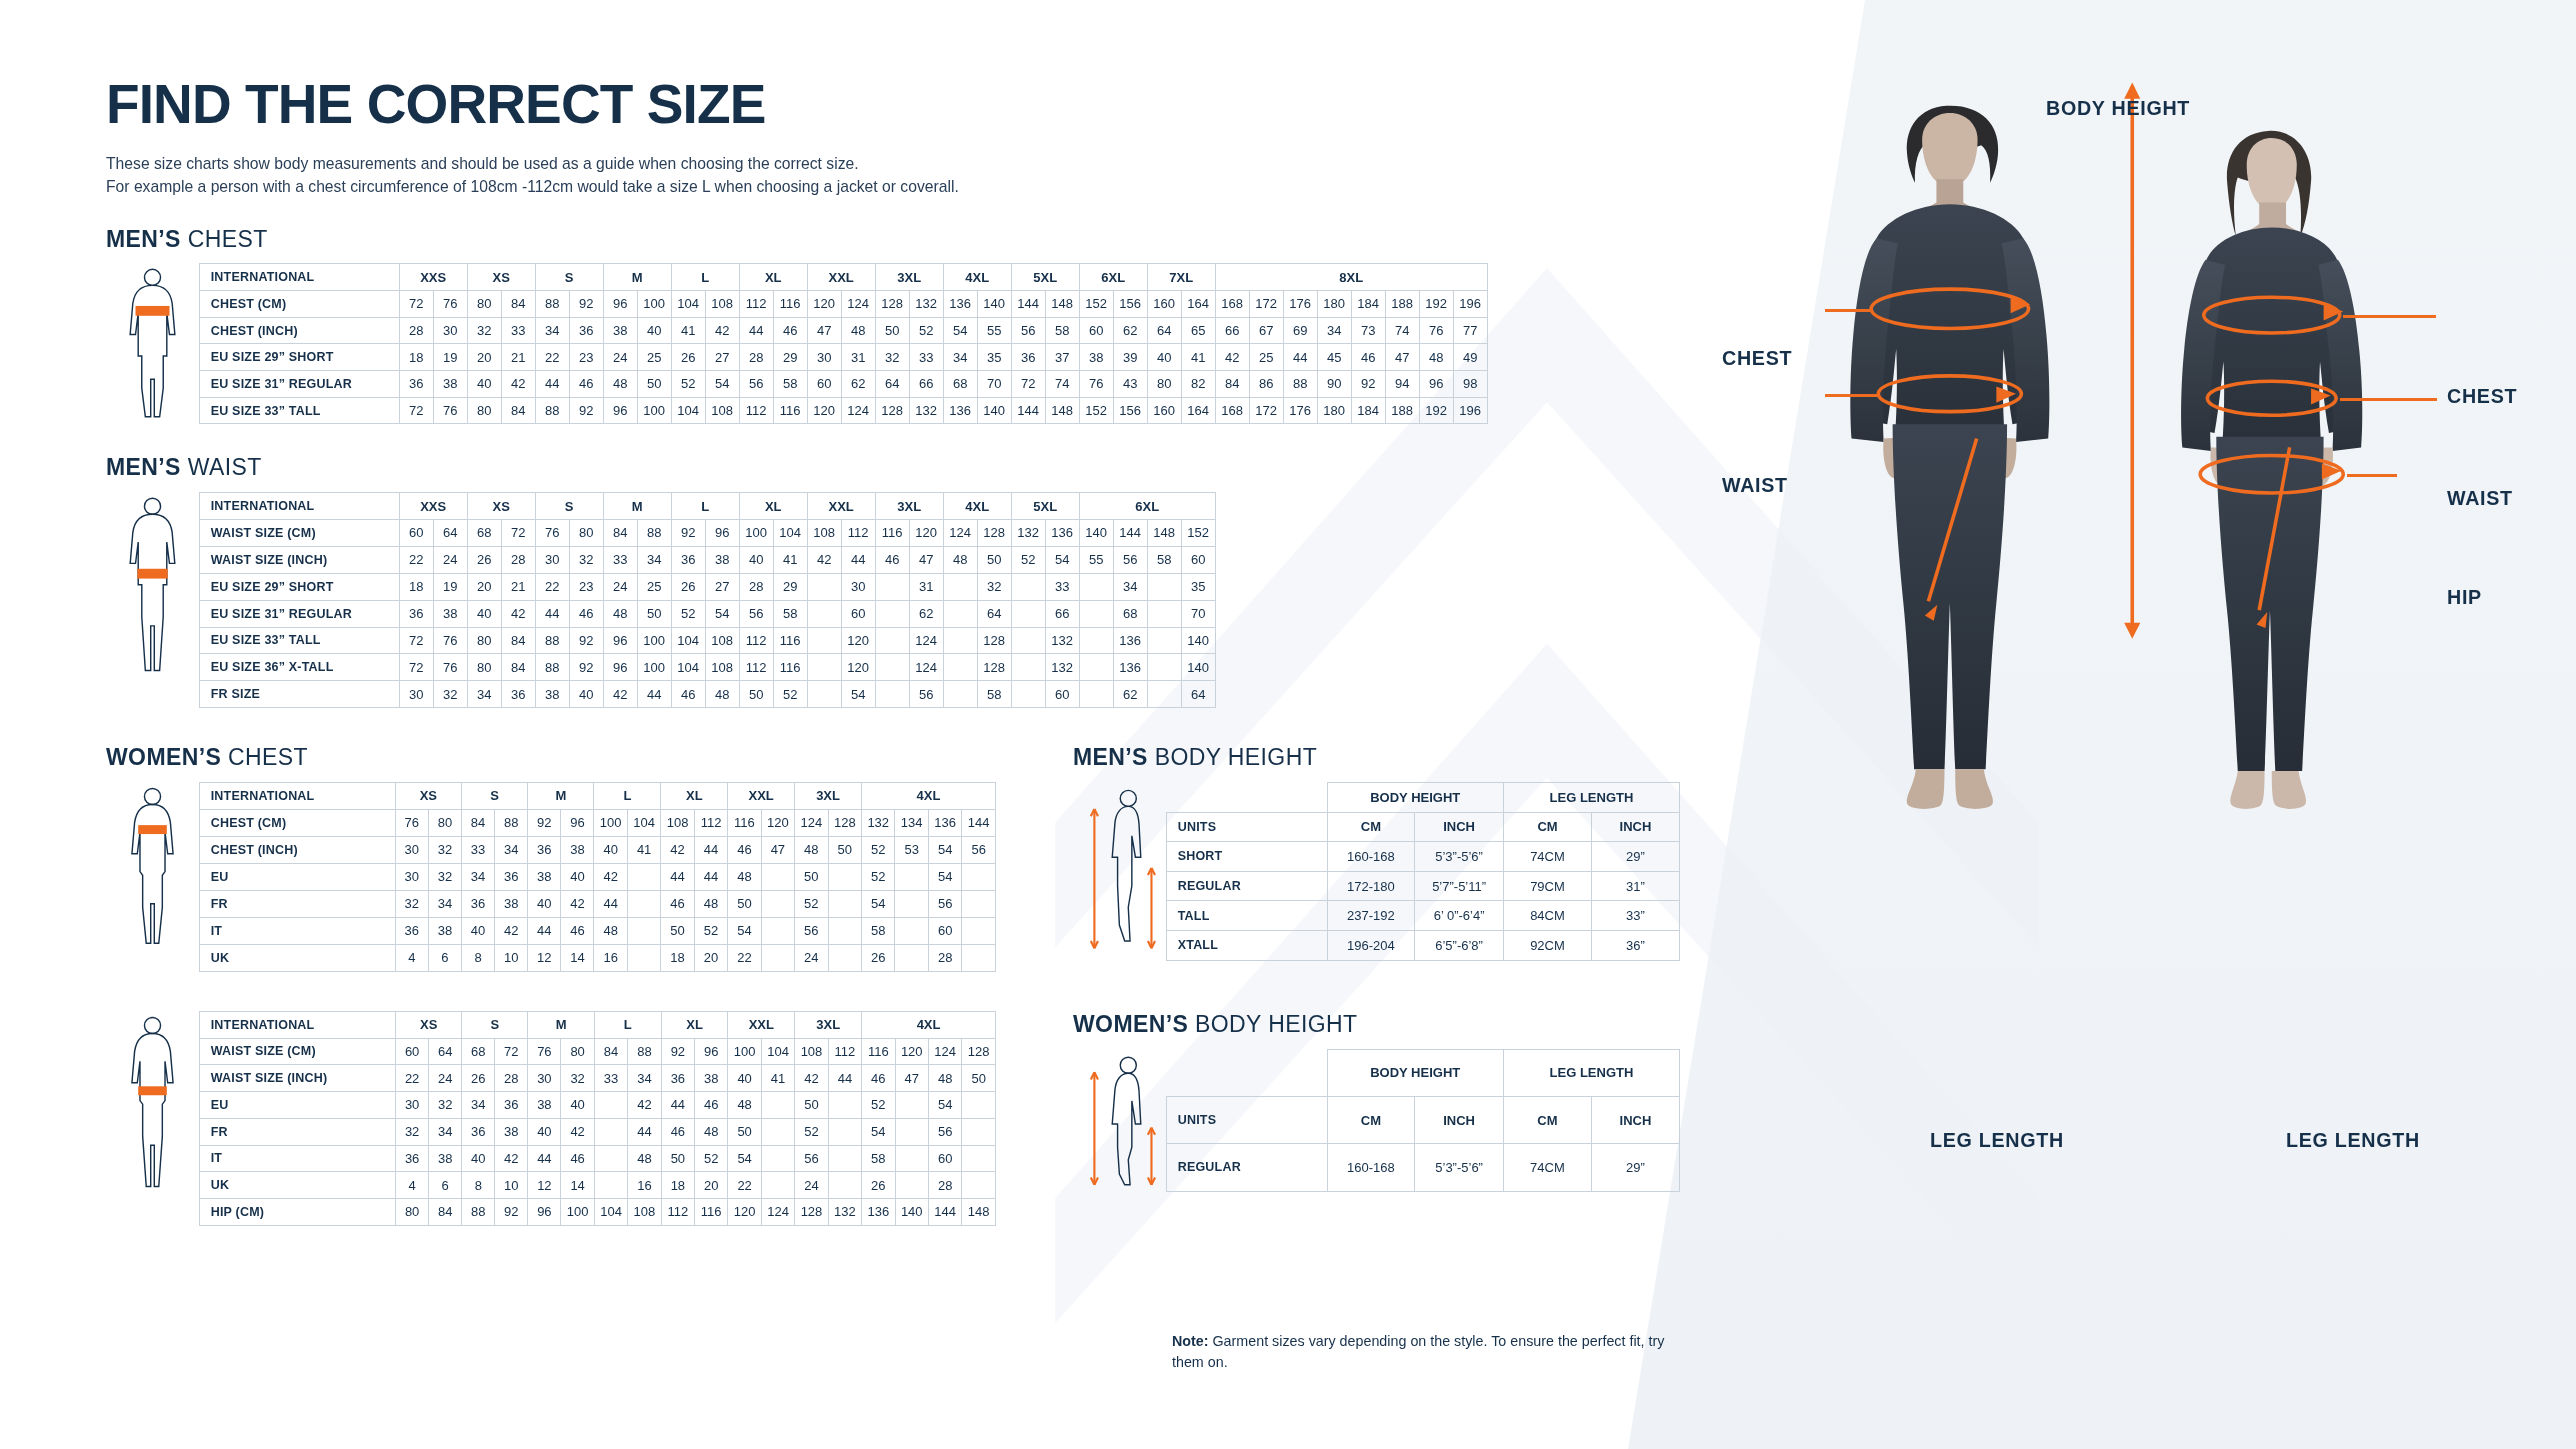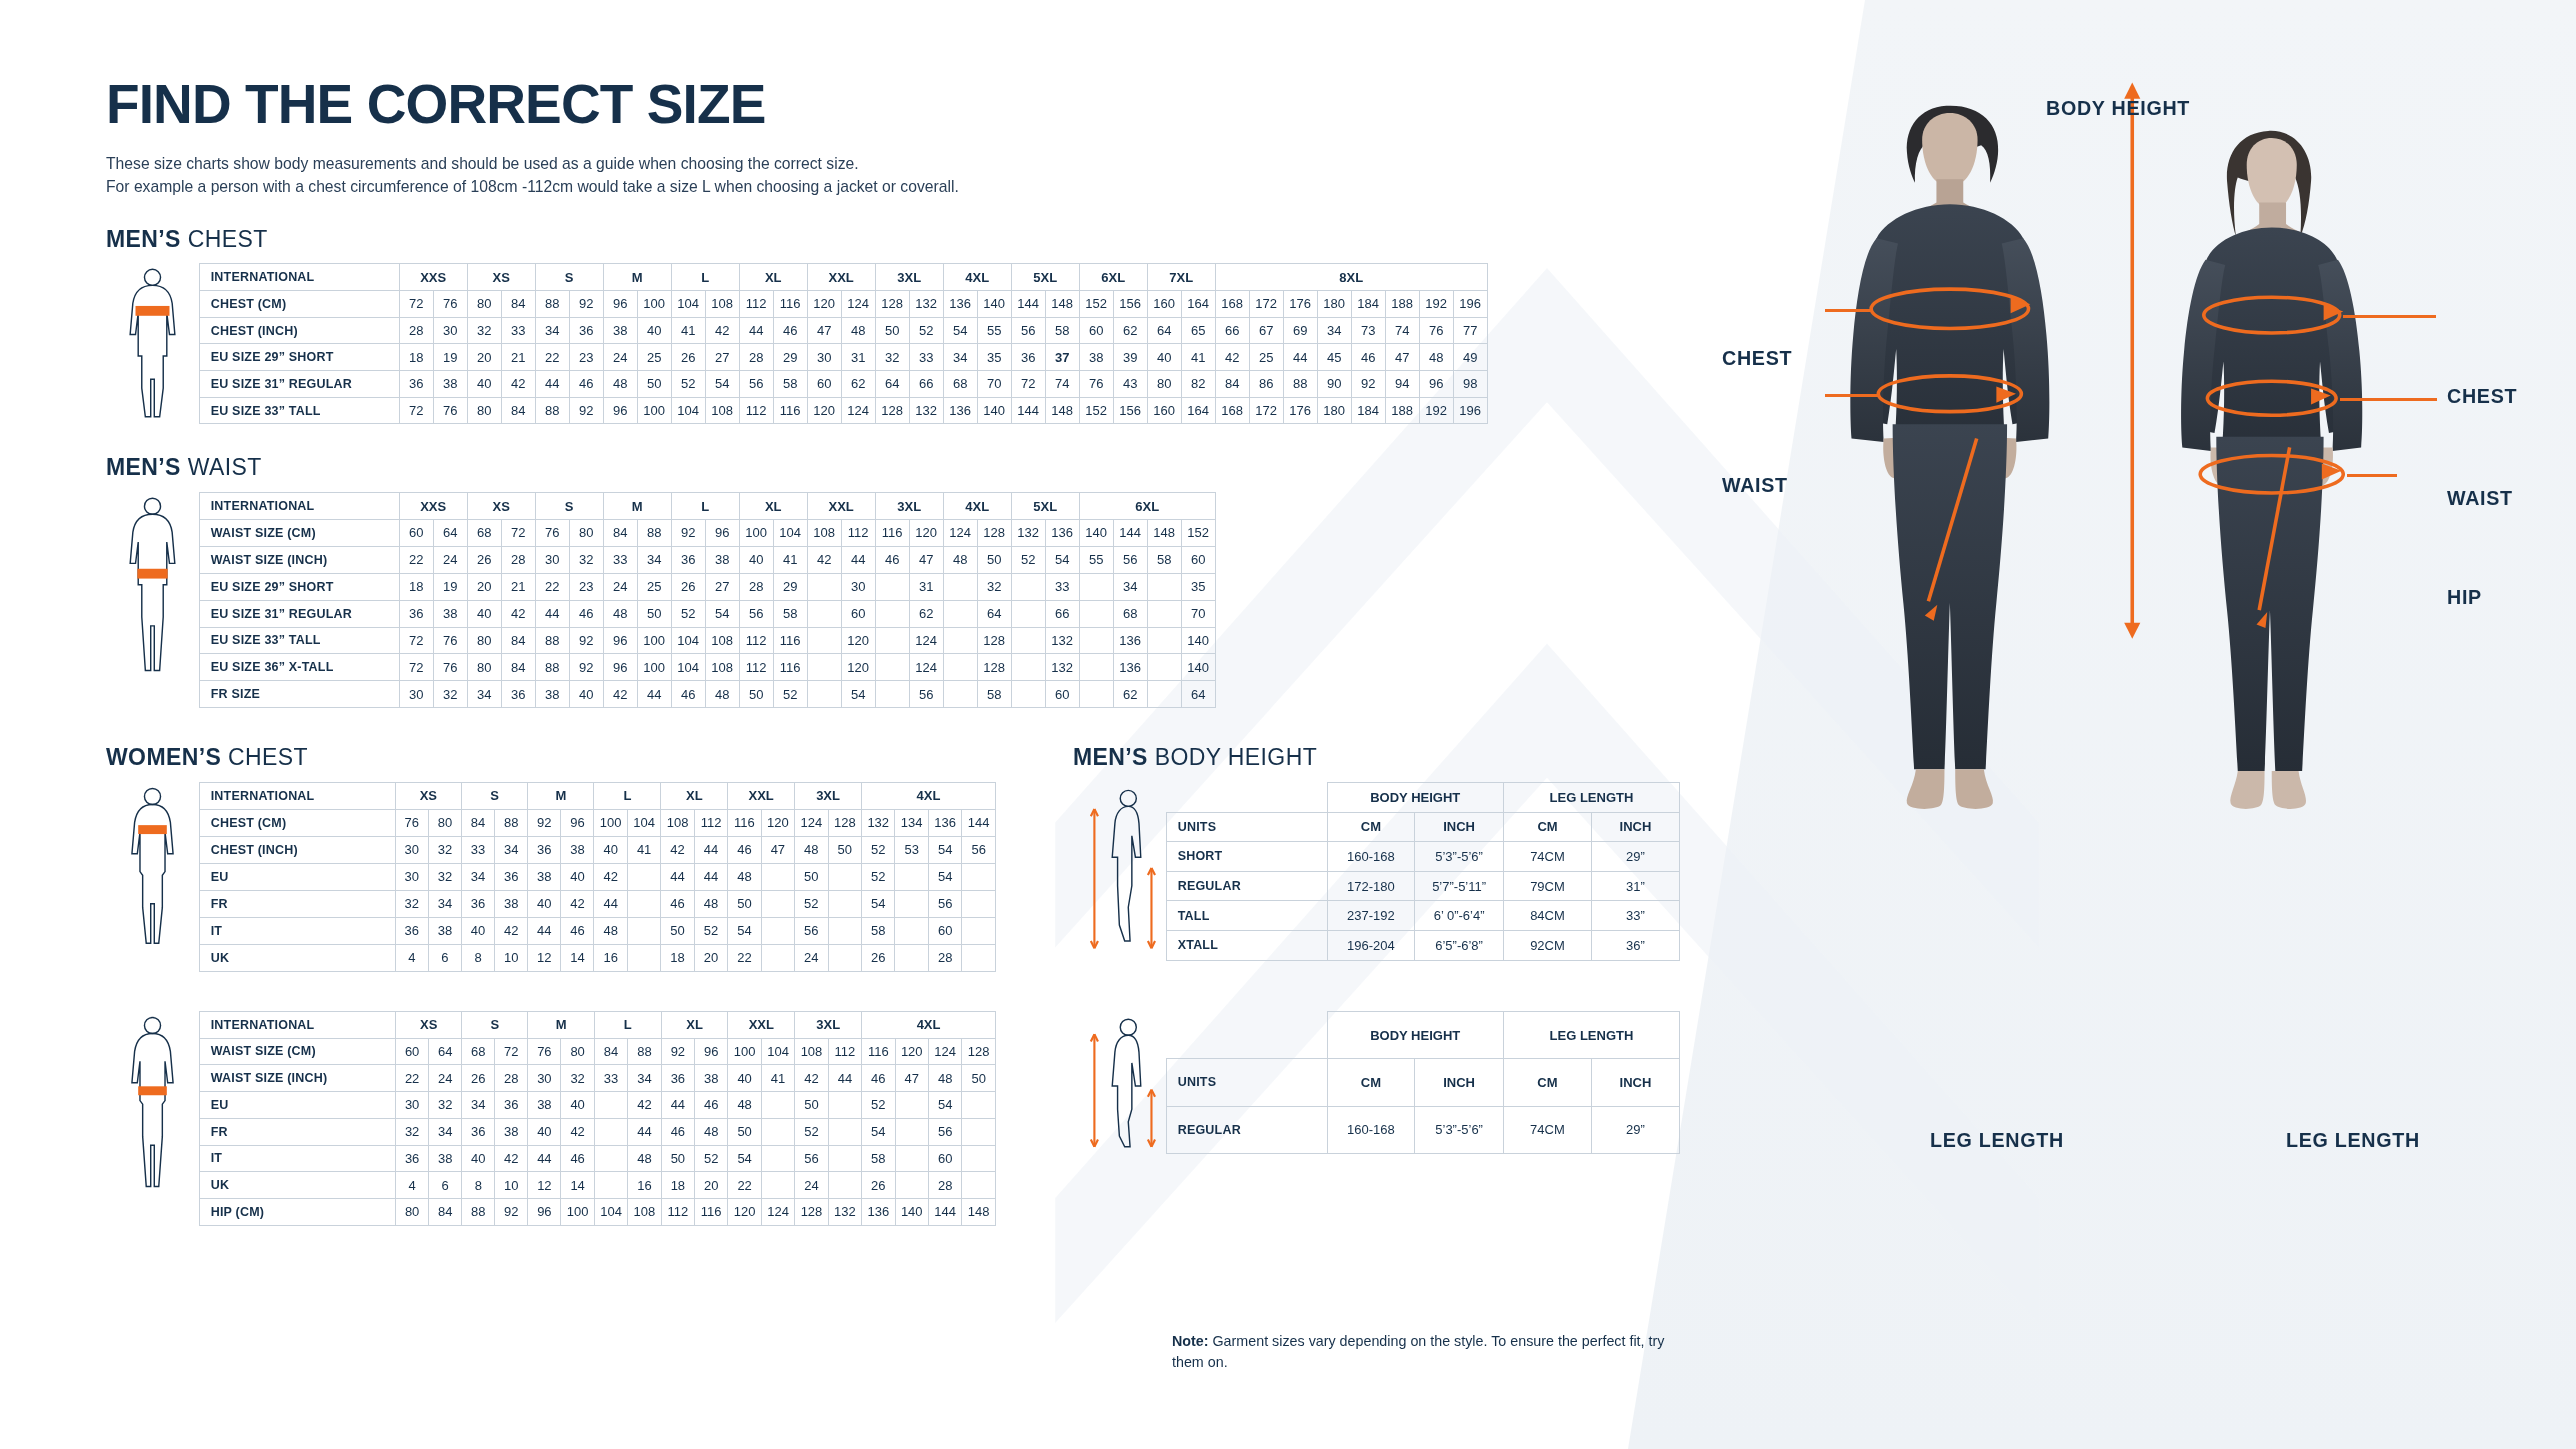--- a/index.html
+++ b/index.html
@@ -186,21 +186,21 @@
               <td style="width: 33px;">27</td>
               <td style="width: 33px;">28</td>
               <td style="width: 33px;">29</td>
               <td style="width: 33px;">30</td>
               <td style="width: 33px;">31</td>
               <td style="width: 33px;">32</td>
               <td style="width: 33px;">33</td>
               <td style="width: 33px;">34</td>
               <td style="width: 33px;">35</td>
               <td style="width: 33px;">36</td>
-              <td style="width: 33px; font-weight: bold;">37</td>
+              <td style="width: 33px;">37</td>
               <td style="width: 33px;">38</td>
               <td style="width: 33px;">39</td>
               <td style="width: 33px;">40</td>
               <td style="width: 33px;">41</td>
               <td style="width: 33px;">42</td>
               <td style="width: 33px;">25</td>
               <td style="width: 33px;">44</td>
               <td style="width: 33px;">45</td>
               <td style="width: 33px;">46</td>
               <td style="width: 33px;">47</td>
@@ -903,20 +903,24 @@
                   <td style="width: 33px;">140</td>
                   <td style="width: 33px;">144</td>
                   <td style="width: 33px;">148</td>
                 </tr>
               </tbody>
             </table>
         </div>
       </div>
 
       <div>
+        <div class="sect-head">
+          <b>WOMEN’S</b>
+          <span>BODY HEIGHT</span>
+        </div>
         <div class="tblwrap">
           <figure class="person">
             <svg width="107" height="143" viewBox="0 0 120 160">
               <g fill="none" stroke="#16304a" stroke-width="1.6">
                 <circle cx="62" cy="18" r="9"></circle>
                 <path d="M62 27 C54 27 48 34 47 46 L44 84 L50 84 L50 110 L52 140 L58 152 L64 152 L62 124 L66 110 L66 58 L70 84 L76 84 L74 46 C73 34 70 27 62 27 Z"></path>
               </g>
               <g stroke="#ee6b1f" stroke-width="2.4" fill="none">
                 <path d="M24 26 L24 152"></path>
                   <path d="M24 26 l-4 8 M24 26 l4 8 M24 152 l-4 -8 M24 152 l4 -8"></path>

